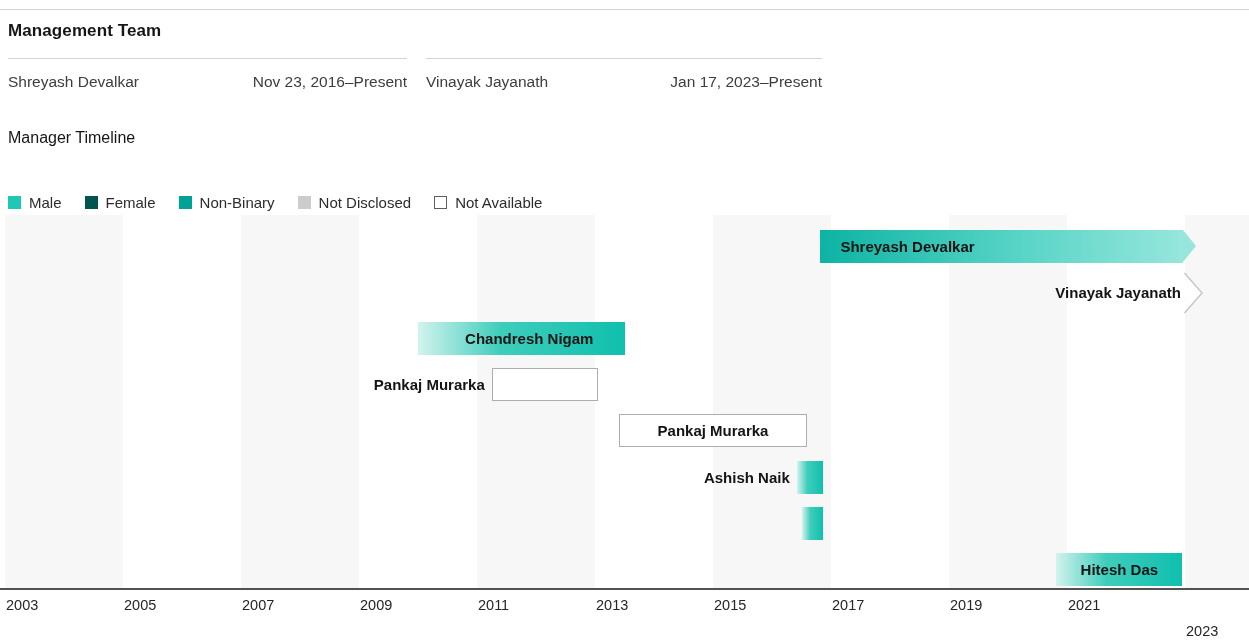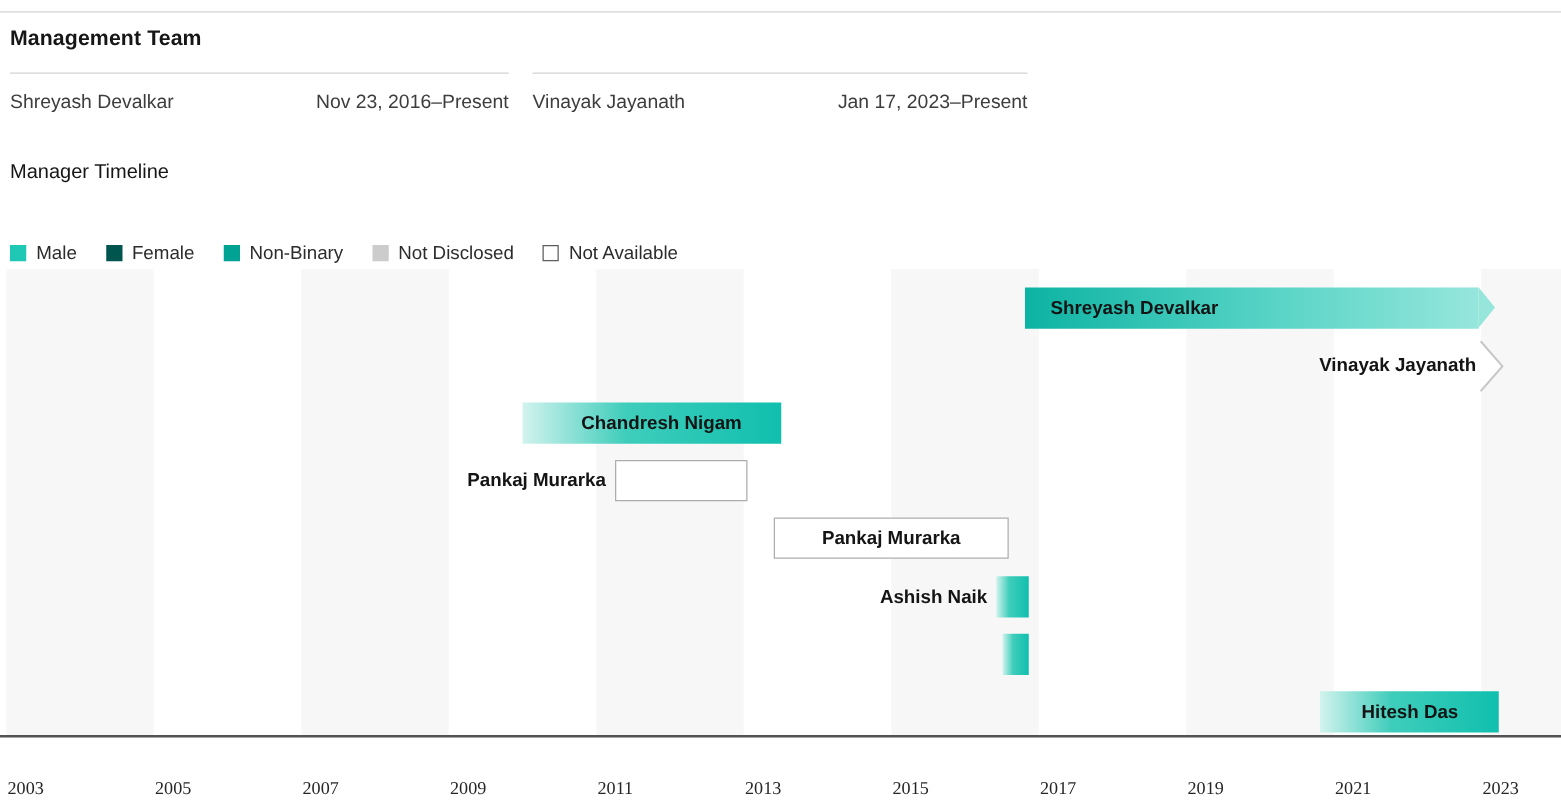--- a/index.html
+++ b/index.html
@@ -45,21 +45,21 @@
   .bar.na { background:#ffffff; border:1.5px solid #adadad; }
   .bar-arrow {
     position:absolute; width:0; height:0;
     border-top:16.5px solid transparent; border-bottom:16.5px solid transparent;
   }
   .outside-label {
     position:absolute; height:33px; display:flex; align-items:center;
     font-size:15px; font-weight:bold; color:#141414; white-space:nowrap;
   }
   .chevron { position:absolute; }
-  .axis-labels { position:absolute; left:0; top:623px; width:1098px; height:20px;font-family:Liberation Serif, serif; }
+  .axis-labels { position:absolute; left:0; top:597px; width:1098px; height:20px; }
   .axis-tick { position:absolute; font-size:14.5px; color:#262626; }
 </style>
 </head>
 <body>
 
 <div class="top-rule"></div>
 
 <div class="section-title">Management Team</div>
 
 <div class="manager-entries">
@@ -117,30 +117,30 @@
       <span>Chandresh Nigam</span>
     </div>
     <div class="bar na outside-left" style="left: 491.75px; top: 153px; width: 106.2px;"></div>
     <div class="outside-label" style="right: 764.25px; top: 153px;">Pankaj Murarka</div>
     <div class="bar na inside-center" style="left: 618.6px; top: 199px; width: 188.8px;">
       <span>Pankaj Murarka</span>
     </div>
     <div class="bar outside-left" style="left: 796.78px; top: 246px; width: 26.55px; background: linear-gradient(90deg, rgb(210, 243, 238) 0%, rgb(63, 205, 187) 40%, rgb(16, 191, 174) 100%);"></div>
     <div class="outside-label" style="right: 459.22px; top: 246px;">Ashish Naik</div>
     <div class="bar outside-left" style="left: 801.5px; top: 292px; width: 21.83px; background: linear-gradient(90deg, rgb(210, 243, 238) 0%, rgb(63, 205, 187) 40%, rgb(16, 191, 174) 100%);"></div>
-    <div class="bar inside-center" style="left: 1056.38px; top: 338px; width: 143px; background: linear-gradient(90deg, rgb(210, 243, 238) 0%, rgb(63, 205, 187) 40%, rgb(16, 191, 174) 100%);">
+    <div class="bar inside-center" style="left: 1056.38px; top: 338px; width: 126px; background: linear-gradient(90deg, rgb(210, 243, 238) 0%, rgb(63, 205, 187) 40%, rgb(16, 191, 174) 100%);">
       <span>Hitesh Das</span>
     </div>
   </div>
 
 <div class="axis-labels">
     <span class="axis-tick" style="left: 6px;">2003</span>
     <span class="axis-tick" style="left: 124px;">2005</span>
     <span class="axis-tick" style="left: 242px;">2007</span>
     <span class="axis-tick" style="left: 360px;">2009</span>
     <span class="axis-tick" style="left: 478px;">2011</span>
     <span class="axis-tick" style="left: 596px;">2013</span>
     <span class="axis-tick" style="left: 714px;">2015</span>
     <span class="axis-tick" style="left: 832px;">2017</span>
     <span class="axis-tick" style="left: 950px;">2019</span>
     <span class="axis-tick" style="left: 1068px;">2021</span>
-    <span class="axis-tick" style="left: 1186px;">2023</span>
+    <span class="axis-tick" style="left: 1186px; margin-top: 26px;">2023</span>
   </div>
 
 </body></html>

